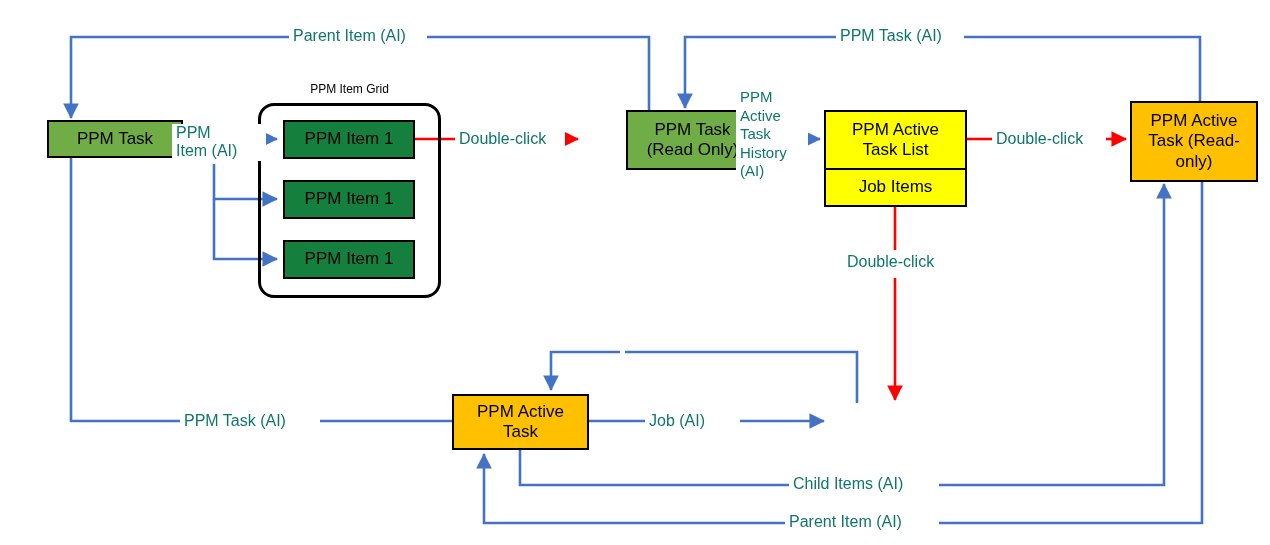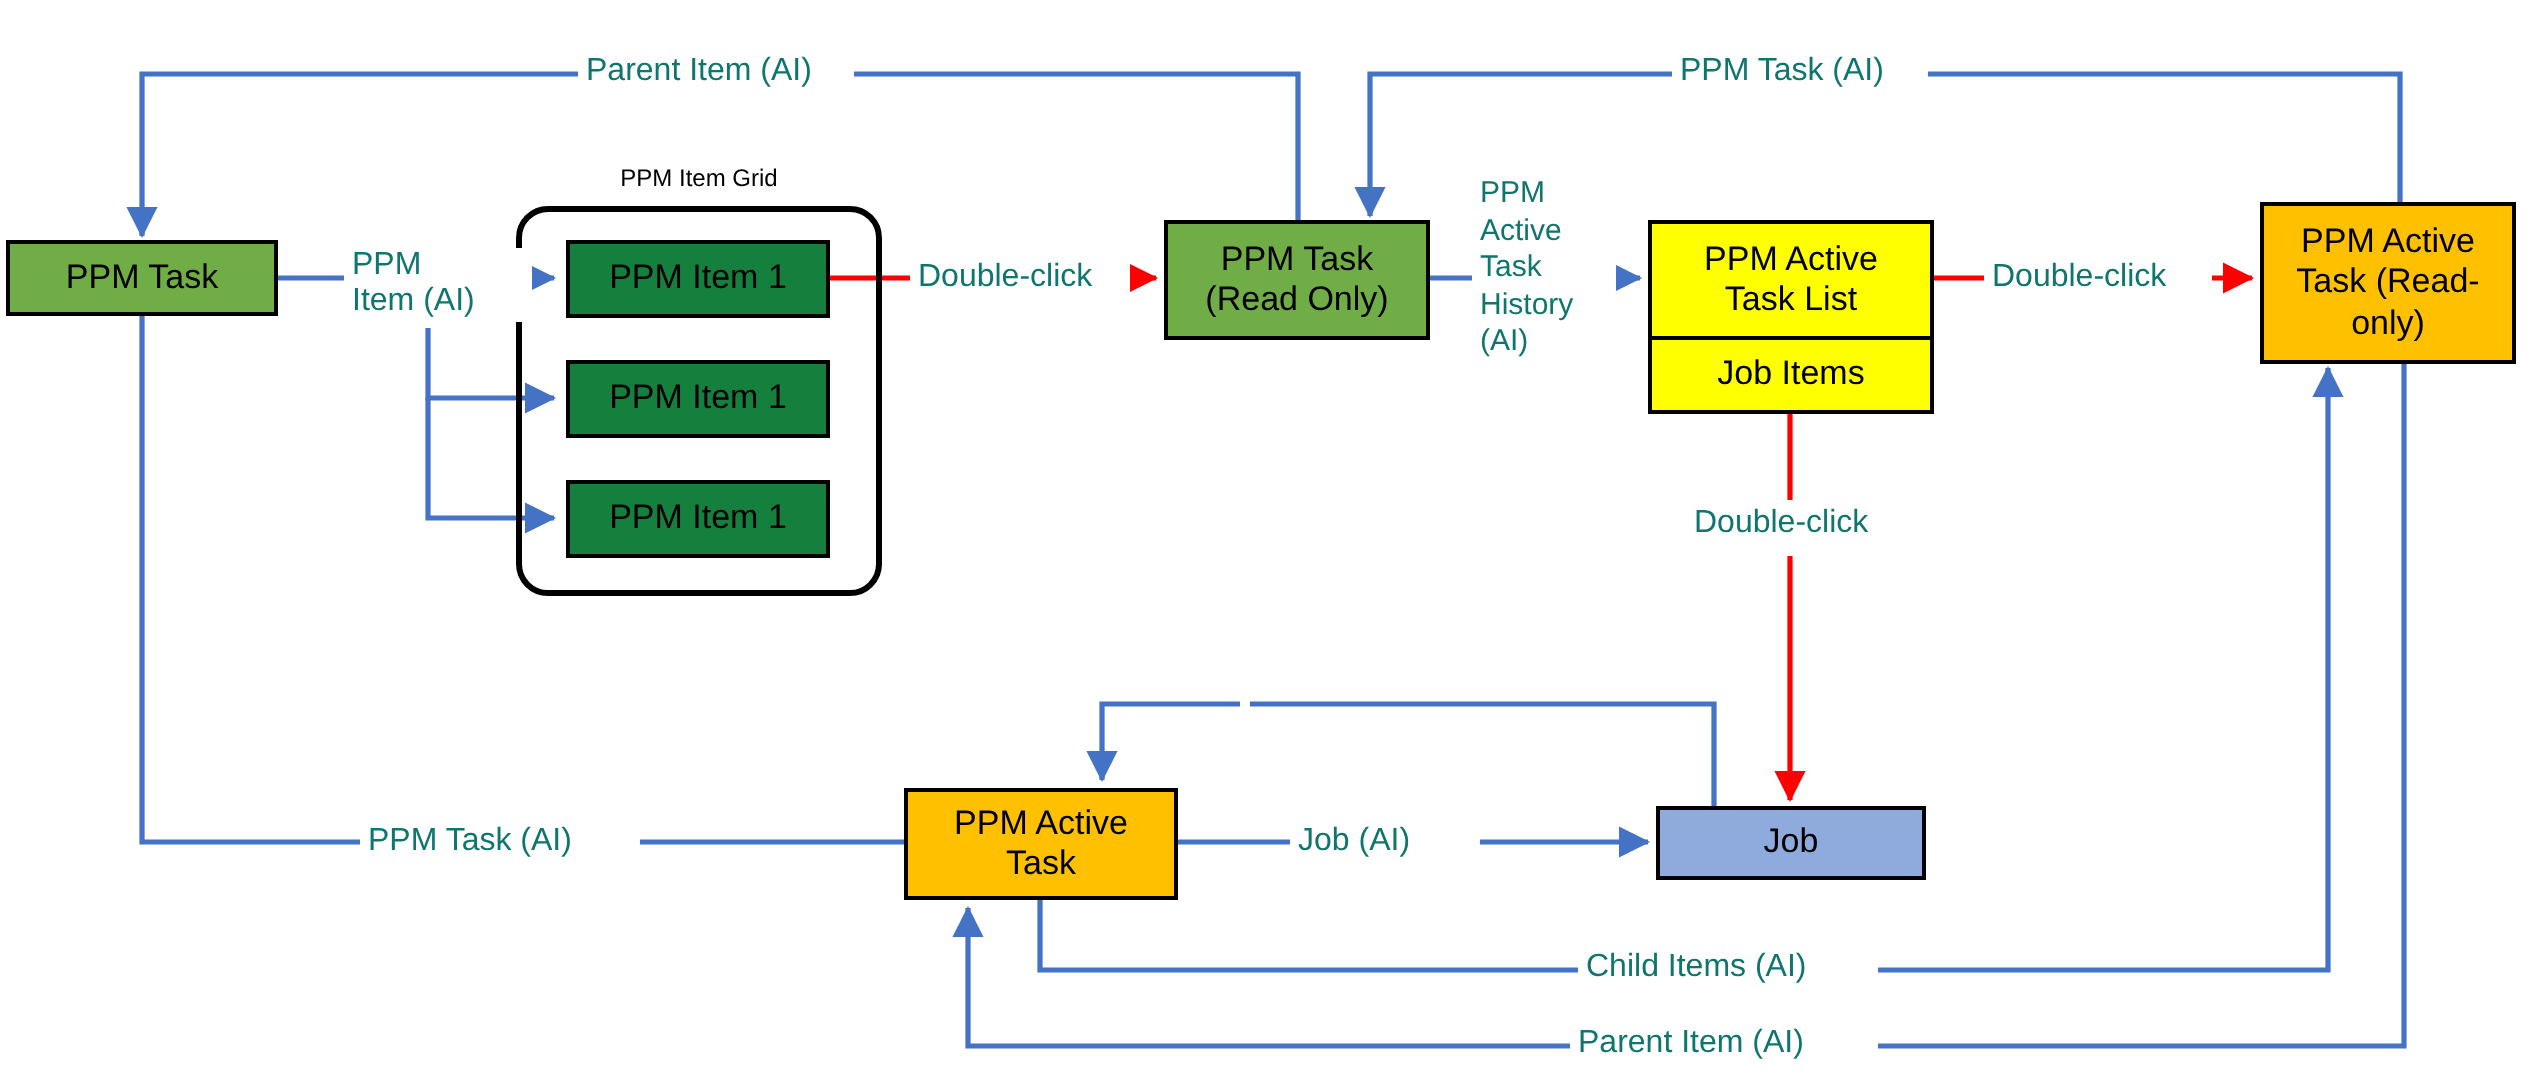--- a/index.html
+++ b/index.html
@@ -29,21 +29,21 @@
     display: flex;
     flex-direction: column;
     align-items: center;
     justify-content: center;
     text-align: center;
     color: #000000;
     font-size: 17px;
     line-height: 1.18;
     z-index: 3;
   }
-  .node-green  { background: #70AD47; }
+  .node-green  { background: #70AD47; margin-left: 44px; }
   .node-red    { background: #15803d; }
   .node-yellow { background: #FFFF00; }
   .node-orange { background: #FFC000; }
   .node-blue   { background: #8FAADC; }
 
   .grid-container {
     position: absolute;
     box-sizing: border-box;
     border: 3px solid #000000;
     border-radius: 16px;
@@ -181,23 +181,20 @@
     <span style="white-space:pre-line;">PPM Active
 Task (Read-
 only)</span>
   </div>
 
   <div class="node node-orange" style="left:452px; top:394px; width:137px; height:56px;">
     <span style="white-space:pre-line;">PPM Active
 Task</span>
   </div>
 
-  <div class="node node-blue" style="left:828px; top:403px; width:135px; height:37px;">
-    <span>Job</span>
-  </div>
 
   <div class="edge-label" style="left:289px; top:27px; width:130px;">Parent Item (AI)</div>
 
   <div class="edge-label" style="left:836px; top:27px; width:120px;">PPM Task (AI)</div>
 
   <div class="edge-label" style="left:172px; top:124px; width:86px;">PPM
 Item (AI)</div>
 
   <div class="edge-label" style="left:455px; top:130px; width:102px;">Double-click</div>
 

